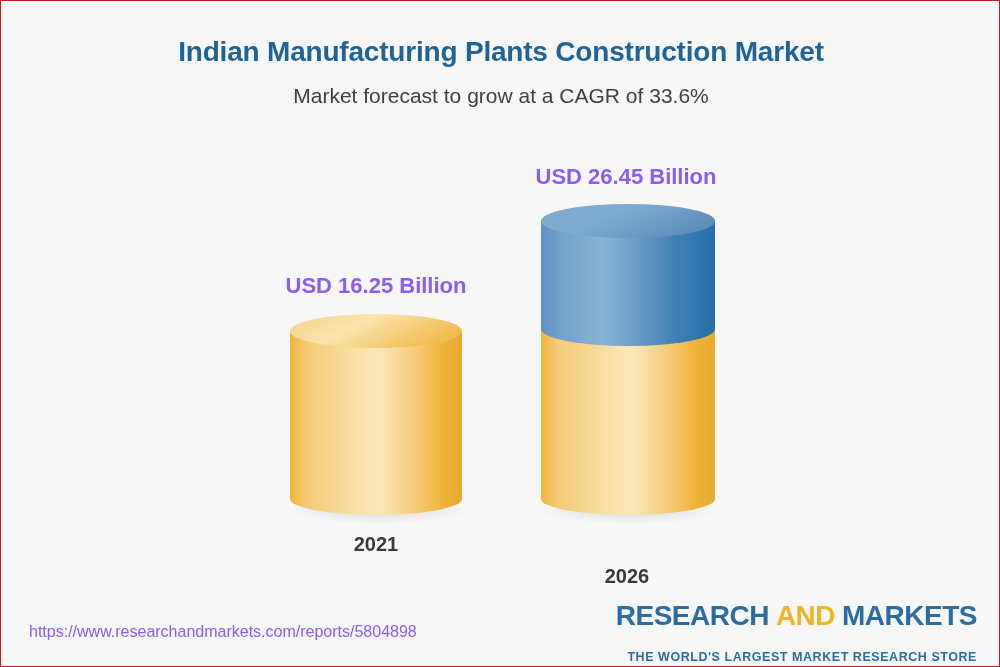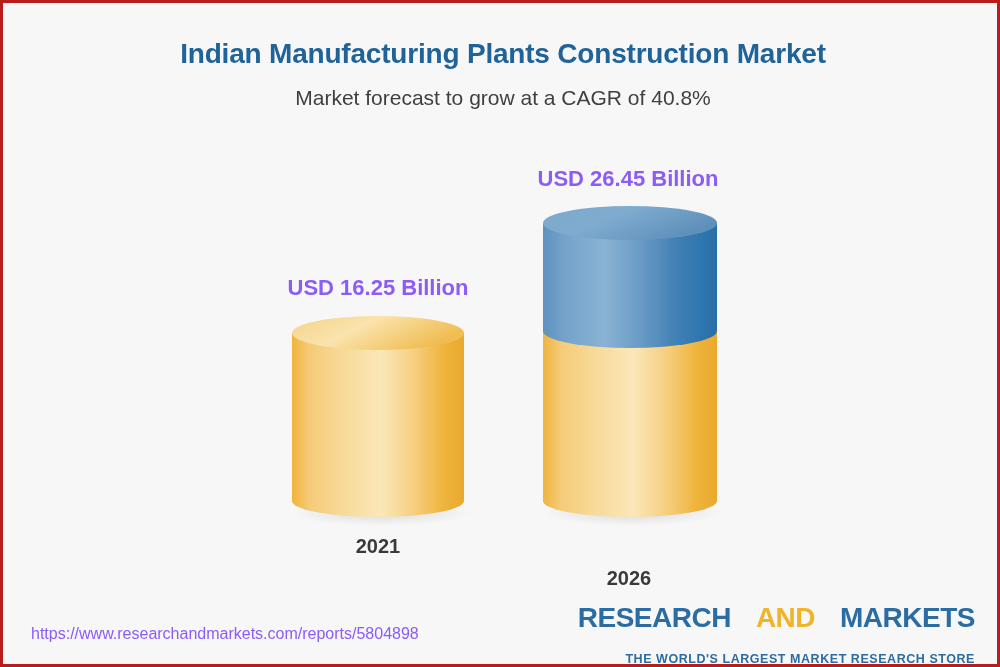--- a/index.html
+++ b/index.html
@@ -13,21 +13,21 @@
     font-family: "Liberation Sans", sans-serif;
     overflow: hidden;
   }
 
   #infographic {
     position: relative;
     width: 1000px;
     height: 667px;
     background: #f7f7f7;
     box-sizing: border-box;
-    border: 3px solid #b91c1c;
+    border: 1px solid #b91c1c;
     padding-left: 29px;
   }
 
   
   .header-block {
     position: absolute;
     left: 0;
     top: 34px;
     width: 1000px;
     text-align: center;
@@ -121,21 +121,21 @@
     white-space: nowrap;
   }
 </style>
 </head>
 <body>
 
 <div id="infographic">
 
   <div class="header-block">
     <div class="chart-title">Indian Manufacturing Plants Construction Market</div>
-    <div class="chart-subtitle">Market forecast to grow at a CAGR of 40.8%</div>
+    <div class="chart-subtitle">Market forecast to grow at a CAGR of 33.6%</div>
   </div>
 
   <div class="plot-area">
 
     <div class="bar-group">
 
       <div class="value-label" style="left: 215px; top: 272px;">USD 16.25 Billion</div>
 
       <div class="cylinder" style="left: 286px; top: 310px;">
         <svg width="180" height="215" viewBox="0 0 180 215">
@@ -220,17 +220,17 @@
       </div>
 
       <div class="cat-label" style="left: 466px; top: 532px; margin-top: 32px;">2026</div>
     </div>
 
   </div>
 
   <div class="footer-url">https://www.researchandmarkets.com/reports/5804898</div>
 
   <div class="logo-block">
-    <div class="logo-wordmark"><span>RESEARCH</span><span class="logo-word-and" style="margin:0 25px;">AND</span><span>MARKETS</span></div>
+    <div class="logo-wordmark"><span>RESEARCH</span><span class="logo-word-and" style="margin:0 7px;">AND</span><span>MARKETS</span></div>
     <div class="logo-tagline">THE WORLD'S LARGEST MARKET RESEARCH STORE</div>
   </div>
 
 </div>
 
 </body></html>

